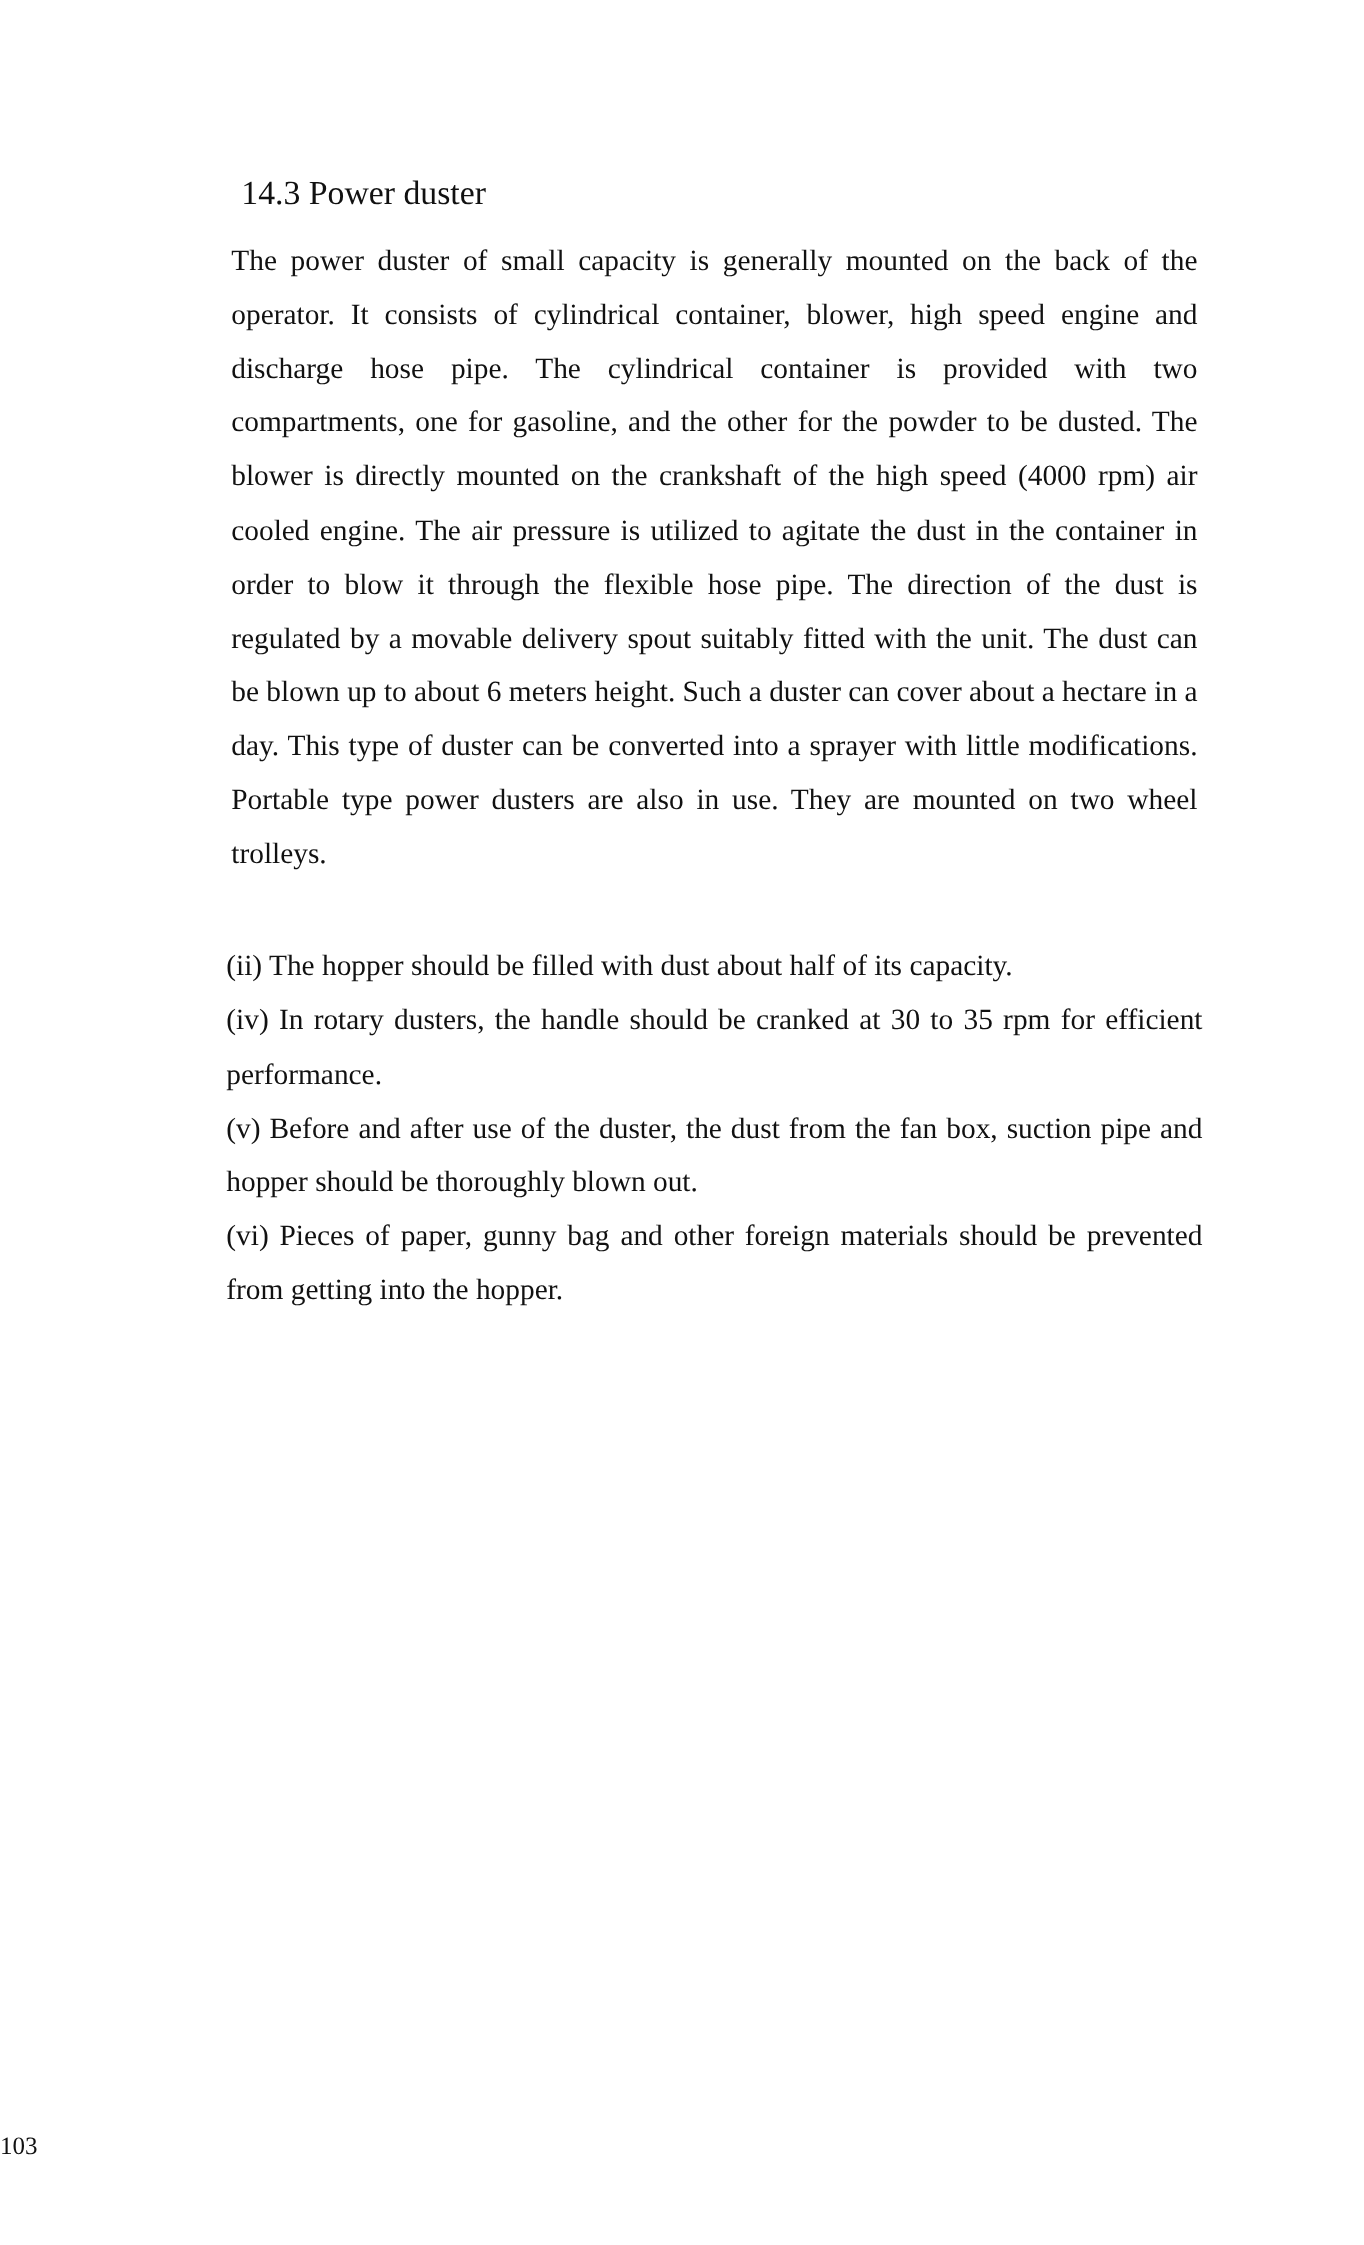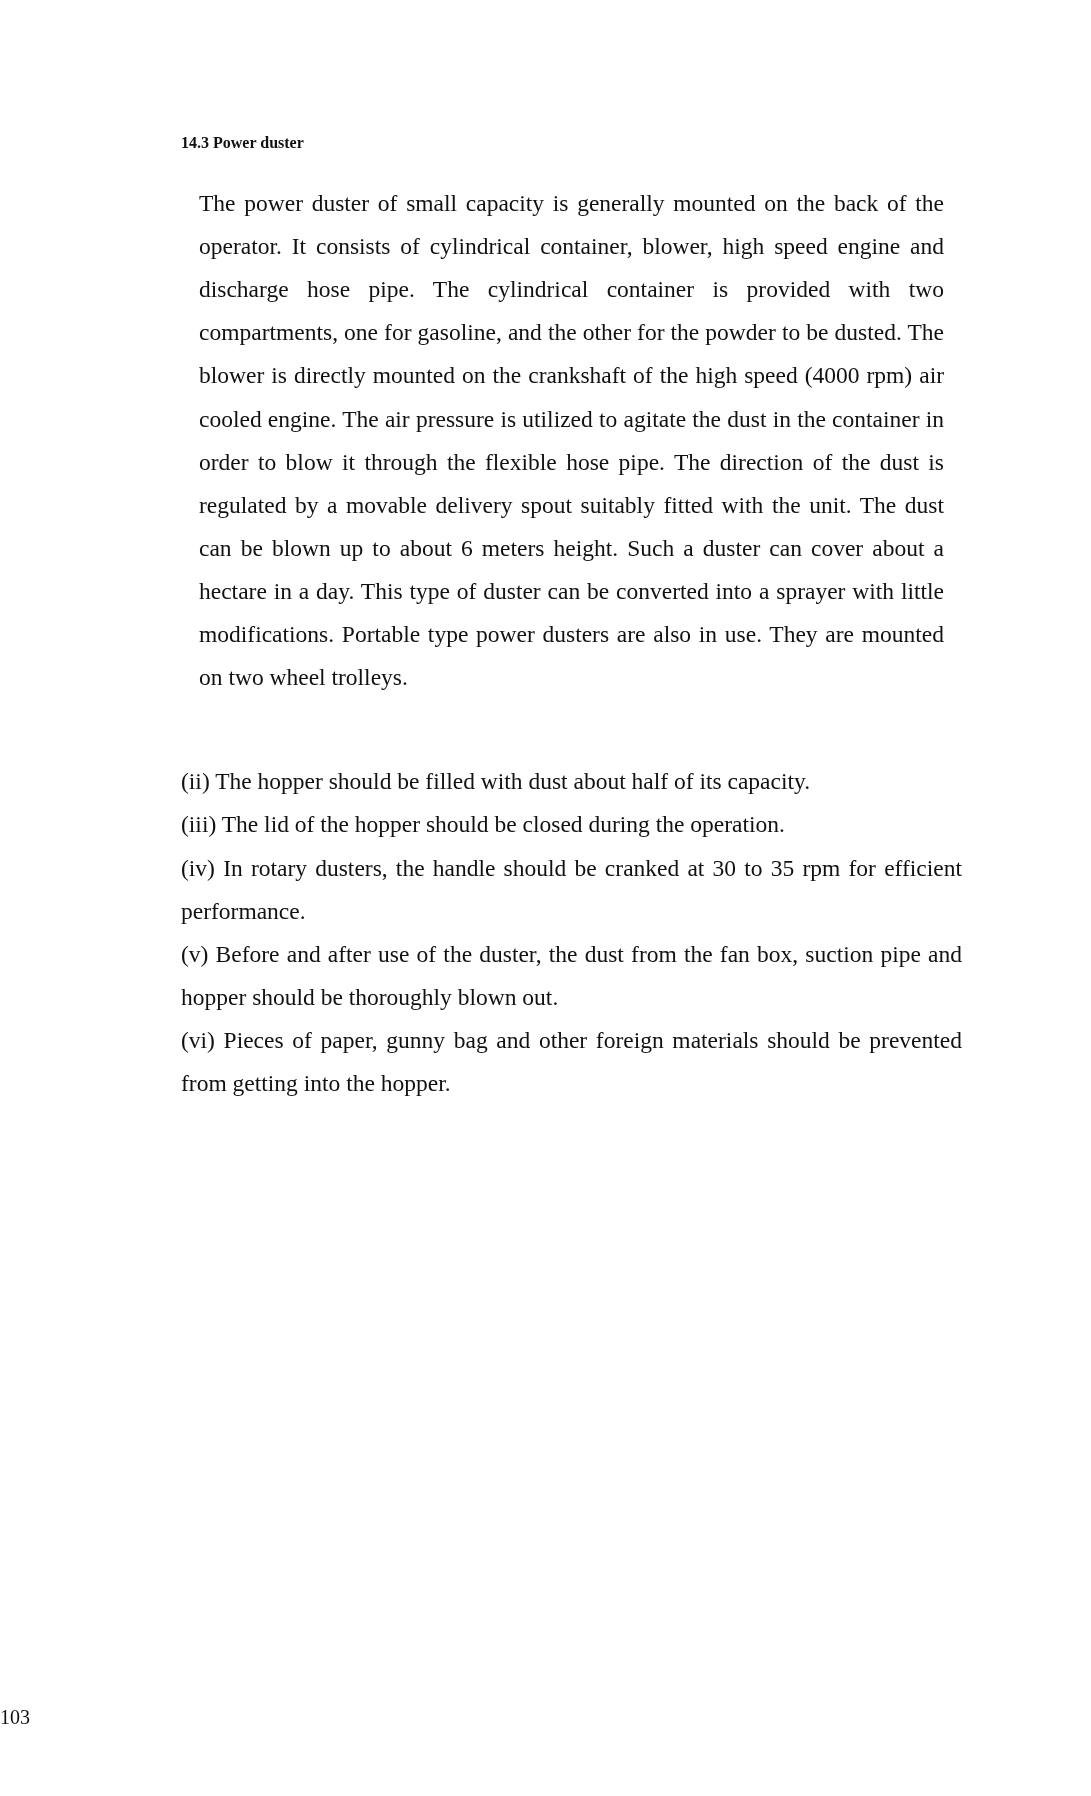--- a/index.html
+++ b/index.html
@@ -17,27 +17,27 @@
     }
     .page {
       position: absolute;
       left: 181px;
       top: 121px;
       width: 781px;
       font-size: 23.5px;
       line-height: 43.1px;
     }
     .heading {
-      font-weight: bold;
-      margin: 0;
-      font-size: 16px;
+      font-weight: normal;
+      margin: 12px;
+      font-size: 27px;
       line-height: 43.1px;
     }
     .para {
-      margin: 18px;
+      margin: 4px;
       text-align: justify;
       text-align-last: left;
     }
     .spacer {
       height: 43.1px;
     }
     .list {
       margin: 0;
       padding: 0;
       list-style: none;
@@ -64,21 +64,20 @@
   <section>
     <h2 class="heading">14.3 Power duster</h2>
     <p class="para">The power duster of small capacity is generally mounted on the back of the operator. It consists of cylindrical container, blower, high speed engine and discharge hose pipe. The cylindrical container is provided with two compartments, one for gasoline, and the other for the powder to be dusted. The blower is directly mounted on the crankshaft of the high speed (4000 rpm) air cooled engine.  The air pressure is utilized to agitate the dust in the container in order to blow it through the flexible hose pipe. The direction of the dust is regulated by a movable delivery spout suitably fitted with the unit. The dust can be blown up to about 6 meters height. Such a duster can cover about a hectare in a day. This type of duster can be converted into a sprayer with little modifications. Portable type power dusters are also in use. They are mounted on two wheel trolleys.</p>
   </section>
 
   <div class="spacer"></div>
 
   <section>
     <ul class="list">
       <li>(ii) The hopper should be filled with dust about half of its capacity.</li>
-      <li>(iii) The lid of the hopper should be closed during the operation.</li>
       <li>(iv) In rotary dusters, the handle should be cranked at 30 to 35 rpm for efficient performance.</li>
       <li>(v) Before and after use of the duster, the dust from the fan box, suction pipe and hopper should be thoroughly blown out.</li>
       <li>(vi) Pieces of paper, gunny bag and other foreign materials should be prevented from getting into the hopper.</li>
     </ul>
   </section>
 </div>
 
 <div class="page-number">103</div>
 
 </body></html>

